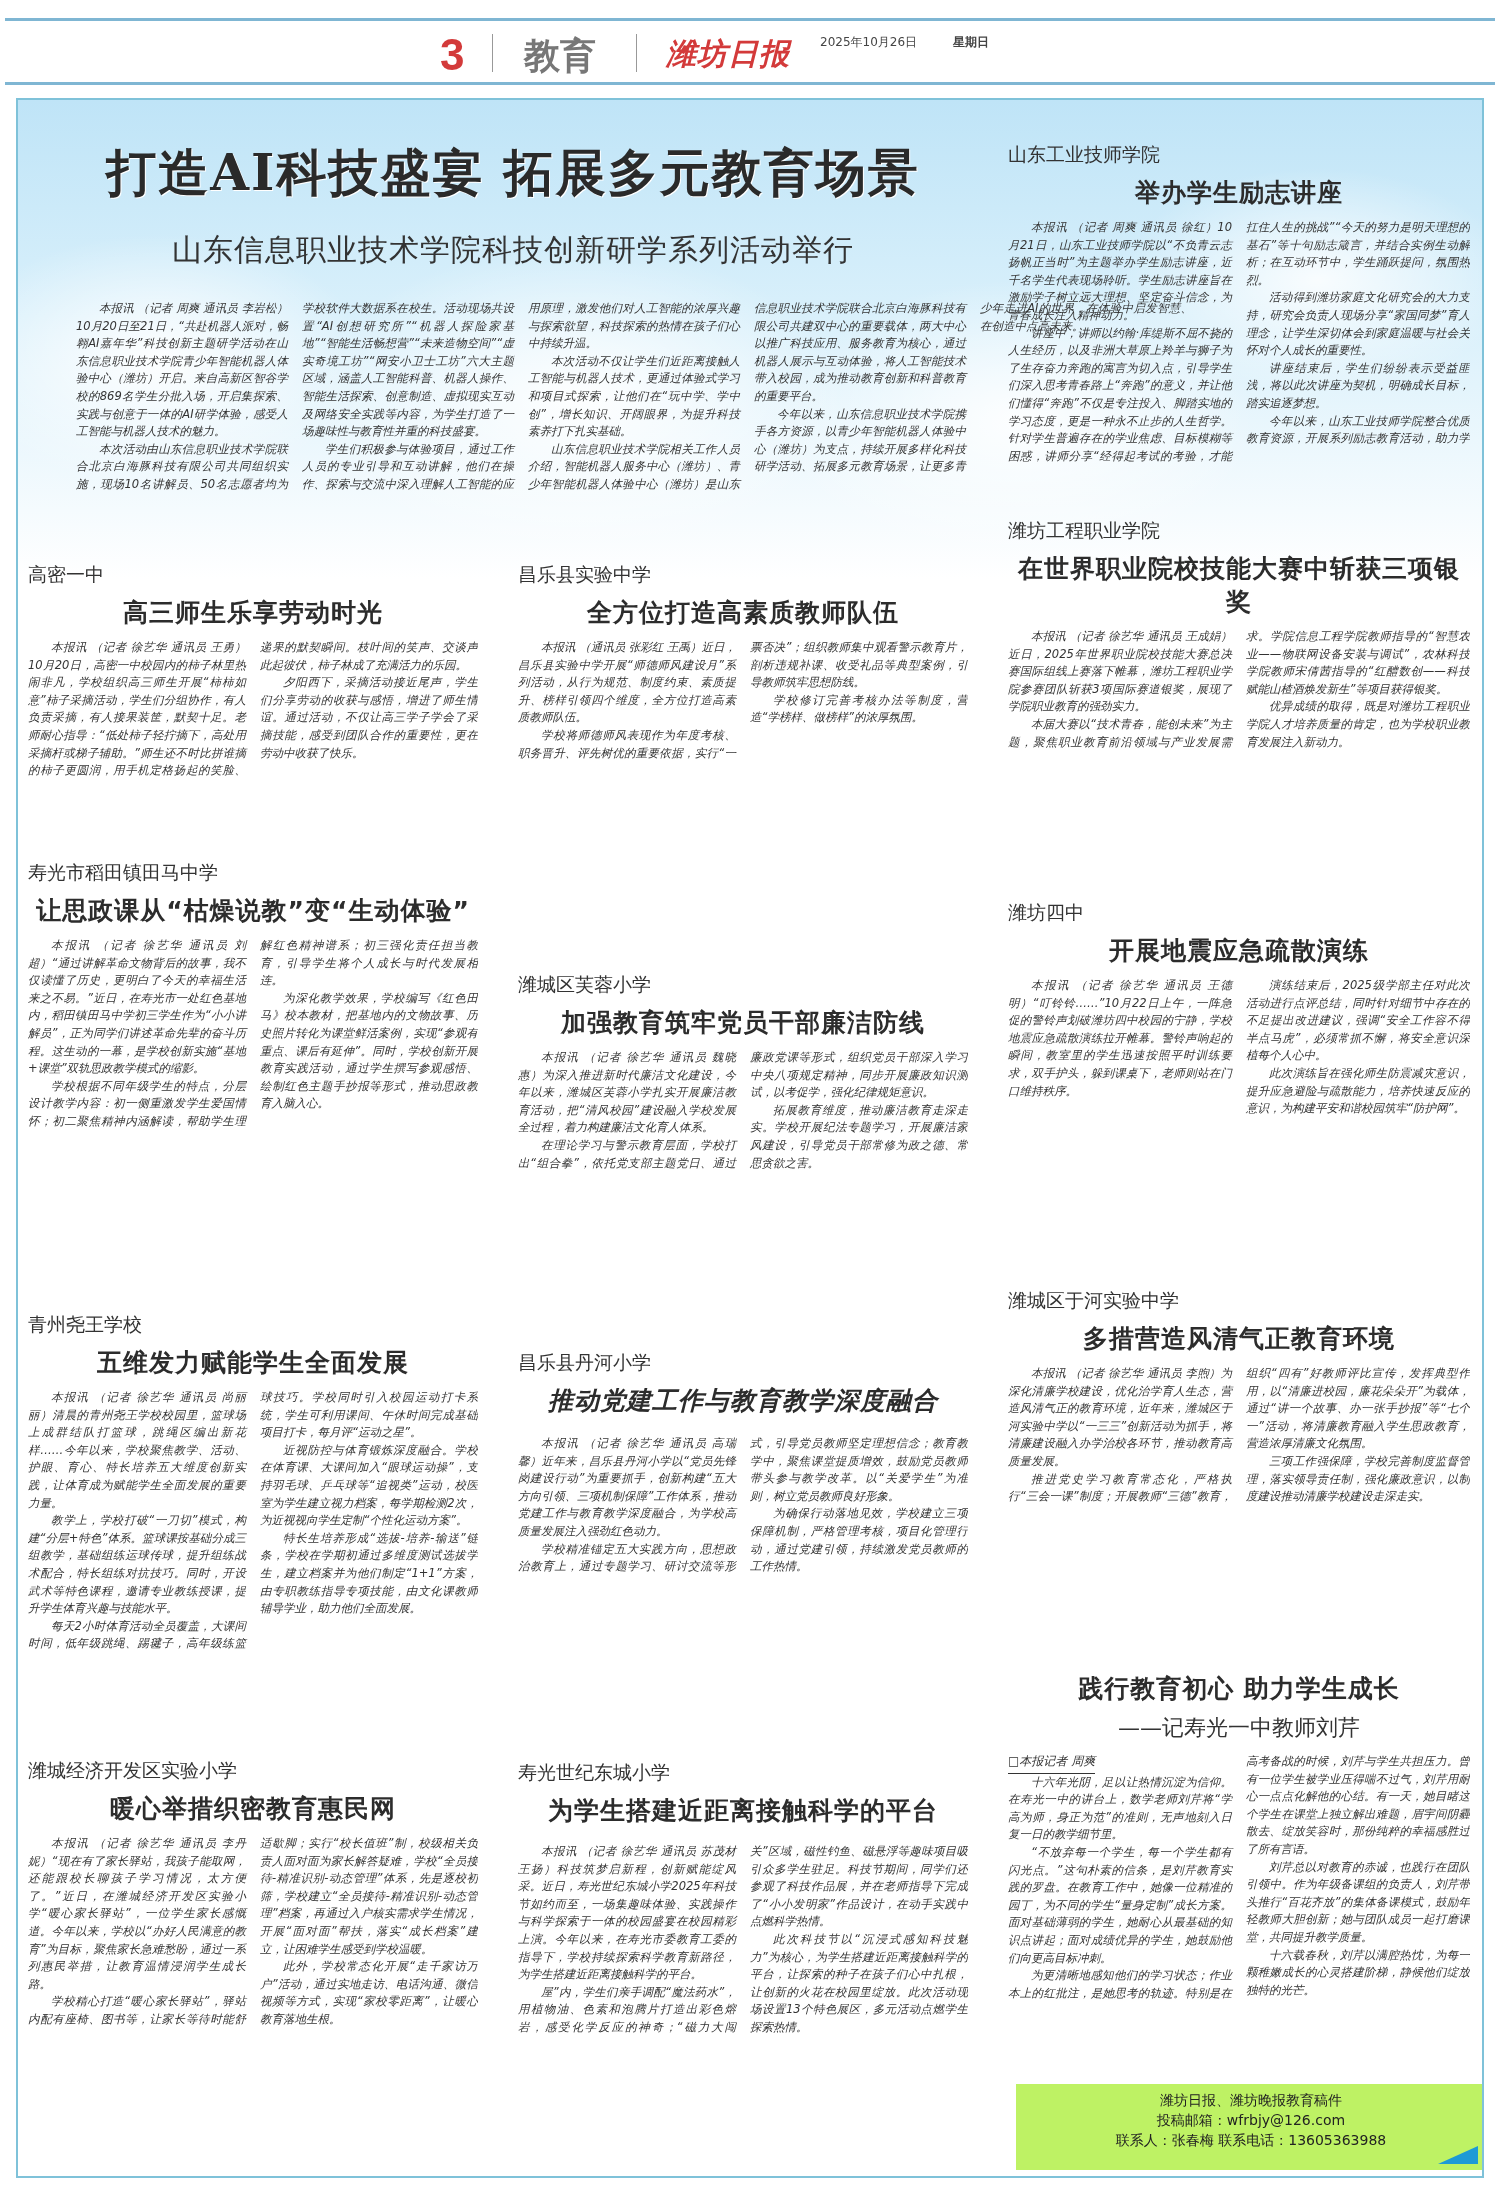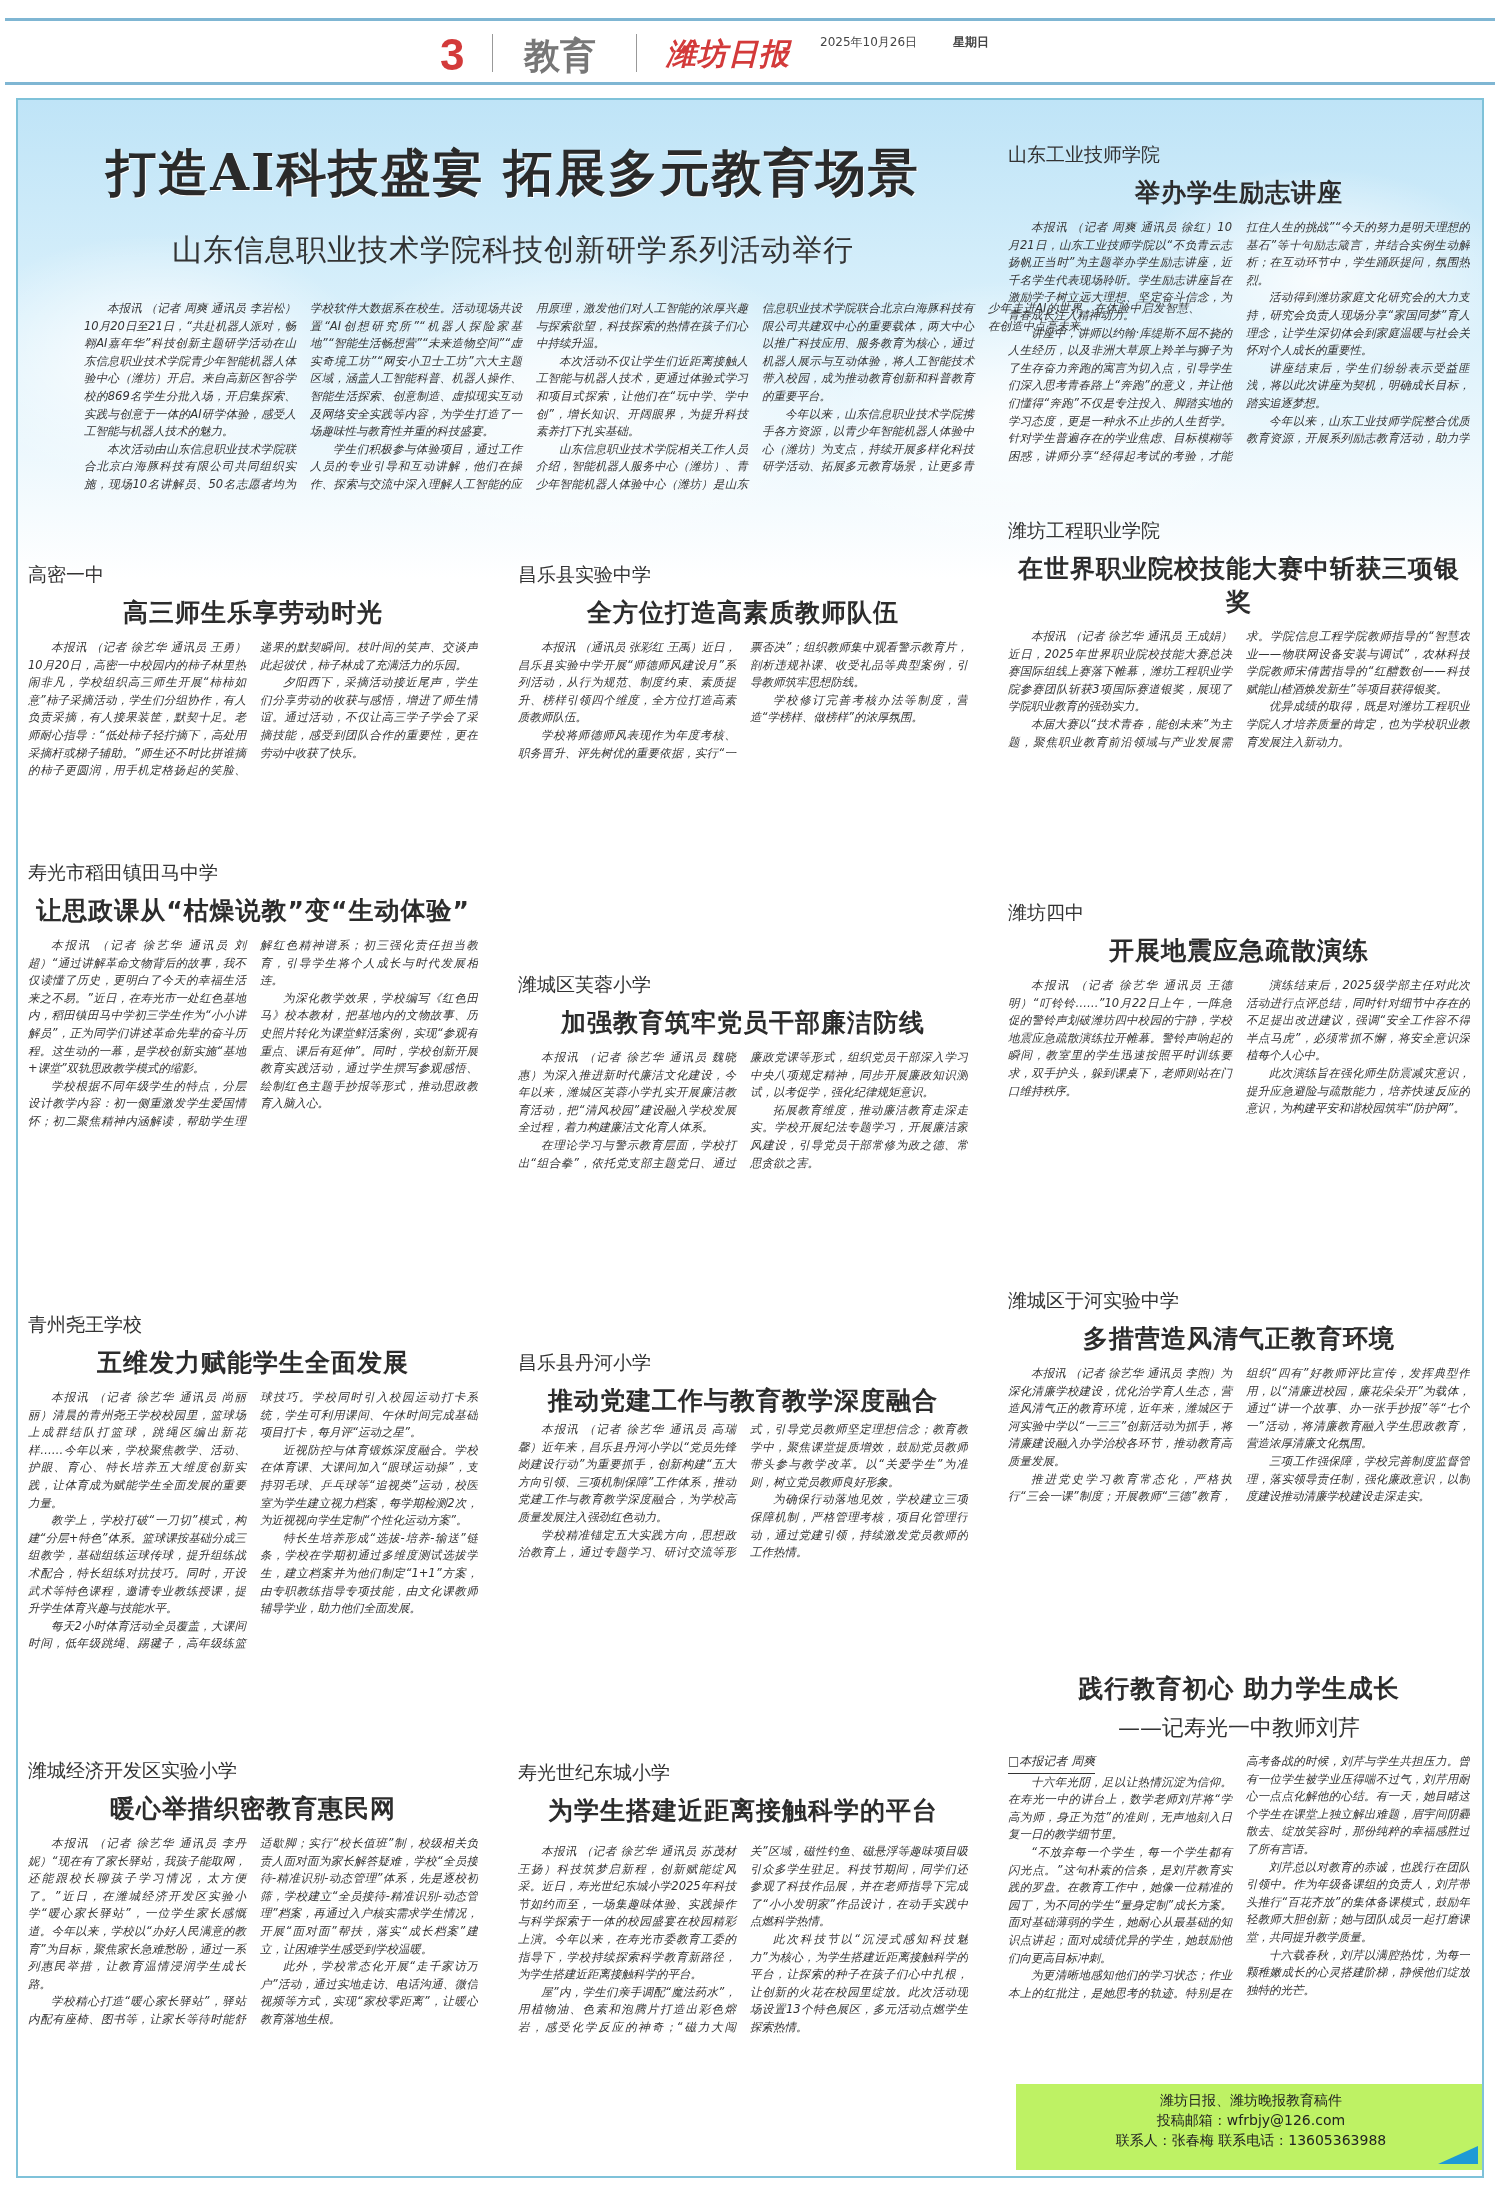--- a/index.html
+++ b/index.html
@@ -23,21 +23,21 @@
        radial-gradient(ellipse 280px 160px at 1300px 180px, rgba(255,255,255,0.85), rgba(255,255,255,0) 70%),
        linear-gradient(180deg, #bfe4f7 0%, #d9f0fb 45%, #ffffff 100%); }
 
   .abs { position: absolute; }
   .main-title { left: 30px; top: 40px; width: 930px; text-align: center; font-family: "DejaVu Serif", serif; font-weight: bold; font-size: 50px; color: #2a2a2a; letter-spacing: 2px; text-shadow: 1px 1px 0 #fff; }
   .main-sub { left: 30px; top: 130px; width: 930px; text-align: center; font-size: 30px; color: #333; letter-spacing: 1px; }
 
   .col-text { font-size: 11.5px; line-height: 17.6px; color: #333; text-align: justify; font-style: italic; }
   .col-text p { text-indent: 2em; }
   .cols2 { column-count: 2; column-gap: 14px; }
-  .cols4 { column-count: 4; column-gap: 14px; margin-left: 8px; }
+  .cols4 { column-count: 4; column-gap: 14px; }
 
   .kicker { font-size: 19px; color: #333; font-weight: normal; }
   .headline { font-size: 25px; color: #2c2c2c; font-weight: bold; text-align: center; letter-spacing: 1px; }
   .headline.serif { font-family: "DejaVu Serif", serif; }
   .subheadline { font-size: 22px; color: #333; text-align: center; }
 
   .byline-box { font-size: 12px; color: #333; border-bottom: 1px solid #333; display: inline-block; padding-bottom: 2px; }
 
   .contact-box { position: absolute; left: 998px; top: 1984px; width: 470px; height: 86px; background: #bef264; text-align: center; font-size: 14px; line-height: 20px; padding-top: 6px; color: #222; }
   .contact-tri { position: absolute; right: 8px; bottom: 6px; width: 0; height: 0; border-left: 40px solid transparent; border-bottom: 18px solid #1d9ad6; }
@@ -184,21 +184,21 @@
     <div class="headline" style="margin:8px 0 10px;">加强教育筑牢党员干部廉洁防线</div>
     <div class="col-text cols2" style="height:300px; overflow:hidden;">
       <p>本报讯 （记者 徐艺华 通讯员 魏晓惠）为深入推进新时代廉洁文化建设，今年以来，潍城区芙蓉小学扎实开展廉洁教育活动，把“清风校园”建设融入学校发展全过程，着力构建廉洁文化育人体系。</p>
       <p>在理论学习与警示教育层面，学校打出“组合拳”，依托党支部主题党日、通过廉政党课等形式，组织党员干部深入学习中央八项规定精神，同步开展廉政知识测试，以考促学，强化纪律规矩意识。</p>
       <p>拓展教育维度，推动廉洁教育走深走实。学校开展纪法专题学习，开展廉洁家风建设，引导党员干部常修为政之德、常思贪欲之害。</p>
     </div>
   </div>
 
   <div class="abs" style="left:500px; top:1250px; width:450px;">
     <div class="kicker">昌乐县丹河小学</div>
-    <div class="headline" style="margin:8px 0 4px;">推动党建工作与教育教学深度融合</div>
+    <div class="headline" style="margin:8px 0 18px;font-style:italic;">推动党建工作与教育教学深度融合</div>
     <div class="col-text cols2" style="height:320px; overflow:hidden;">
       <p>本报讯 （记者 徐艺华 通讯员 高瑞馨）近年来，昌乐县丹河小学以“党员先锋岗建设行动”为重要抓手，创新构建“五大方向引领、三项机制保障”工作体系，推动党建工作与教育教学深度融合，为学校高质量发展注入强劲红色动力。</p>
       <p>学校精准锚定五大实践方向，思想政治教育上，通过专题学习、研讨交流等形式，引导党员教师坚定理想信念；教育教学中，聚焦课堂提质增效，鼓励党员教师带头参与教学改革。以“关爱学生”为准则，树立党员教师良好形象。</p>
       <p>为确保行动落地见效，学校建立三项保障机制，严格管理考核，项目化管理行动，通过党建引领，持续激发党员教师的工作热情。</p>
     </div>
   </div>
 
   <div class="abs" style="left:500px; top:1660px; width:450px;">
     <div class="kicker">寿光世纪东城小学</div>
     <div class="headline" style="margin:8px 0 16px;text-align:center;">为学生搭建近距离接触科学的平台</div>

